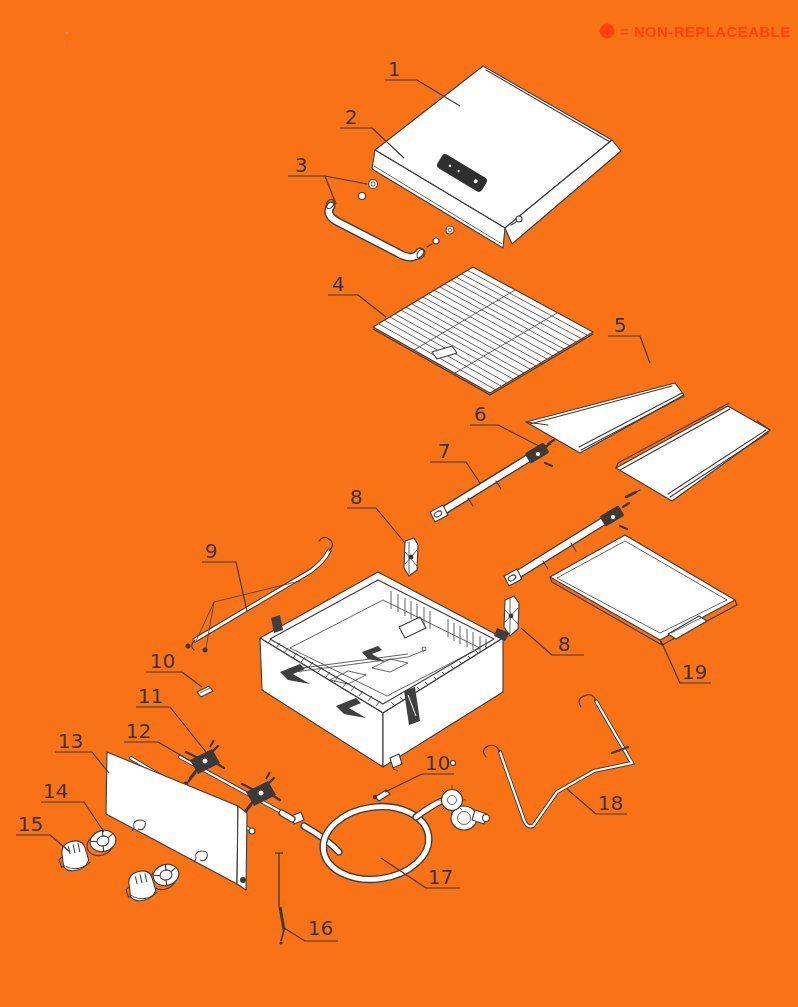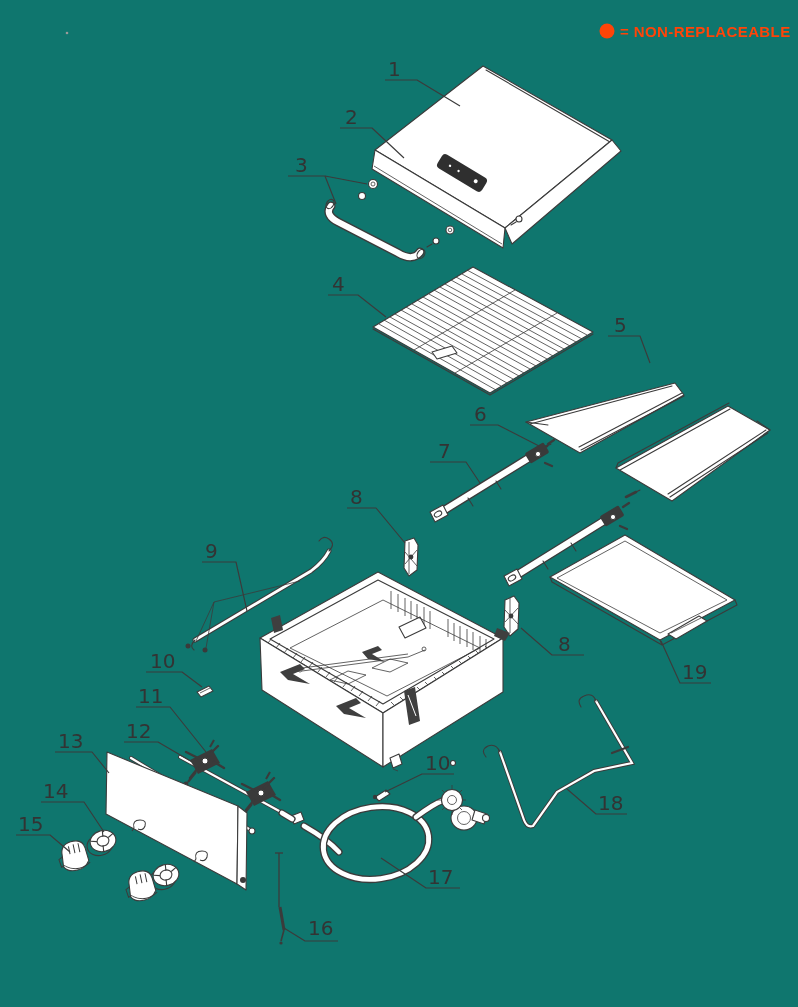--- a/index.html
+++ b/index.html
@@ -1,16 +1,16 @@
 <!DOCTYPE html>
 <html><head>
 <meta charset="utf-8">
 <style>
   html,body{margin:0;padding:0;background:#fff;}
-  .page{position:relative;width:798px;height:1007px;background:#0f766e;overflow:hidden;
+  .page{position:relative;width:798px;height:1007px;background:#f97316;overflow:hidden;
         font-family:"Liberation Sans",sans-serif;text-align:right;}
   svg{position:absolute;inset:0;}
   .ln{fill:none;stroke:#3b3b3b;stroke-width:1.1;stroke-linejoin:round;stroke-linecap:round;}
   .thin{fill:none;stroke:#3b3b3b;stroke-width:.8;}
   .fw{fill:#fff;stroke:#3b3b3b;stroke-width:1.1;stroke-linejoin:round;}
   .t9o{fill:none;stroke:#3b3b3b;stroke-width:9;stroke-linecap:round;}
   .t9i{fill:none;stroke:#fff;stroke-width:6.2;stroke-linecap:round;}
   .t7o{fill:none;stroke:#3b3b3b;stroke-width:7.2;stroke-linecap:round;}
   .t7i{fill:none;stroke:#fff;stroke-width:4.6;stroke-linecap:round;}
   .t5o{fill:none;stroke:#3b3b3b;stroke-width:5;stroke-linecap:round;}

